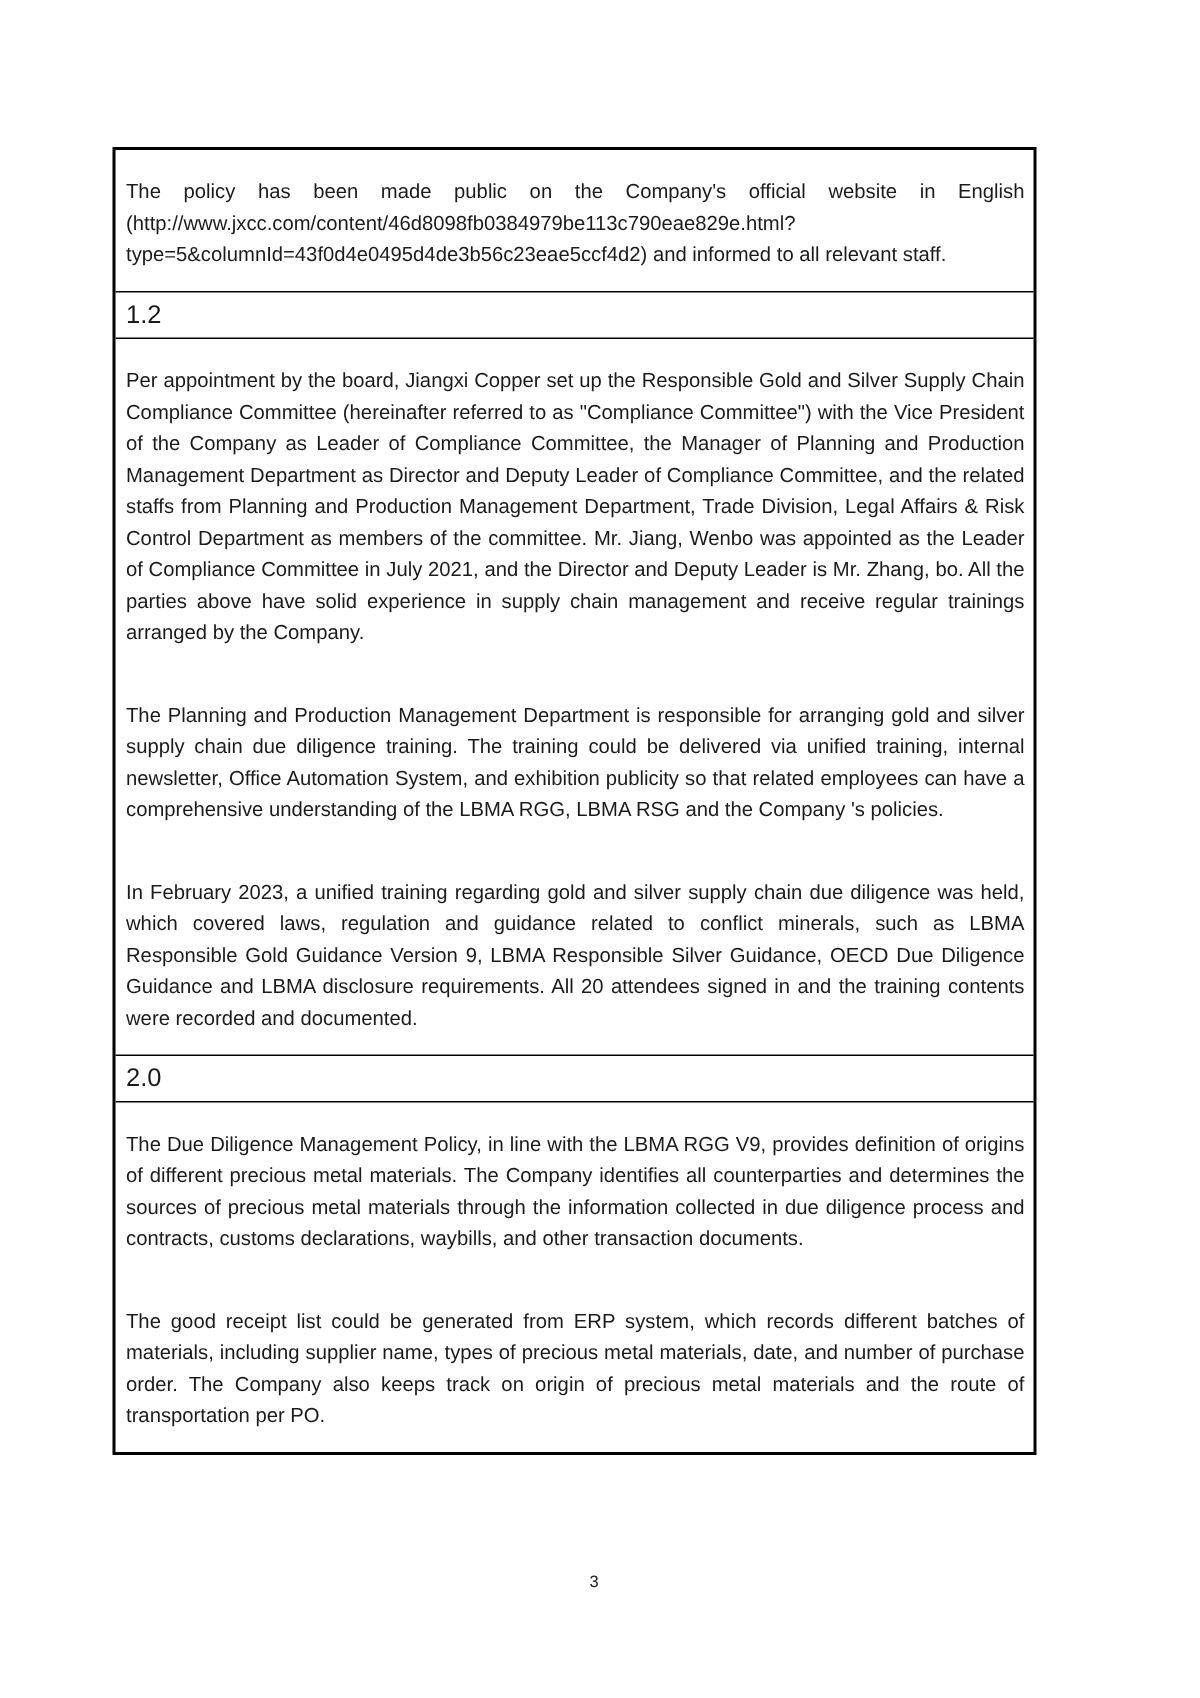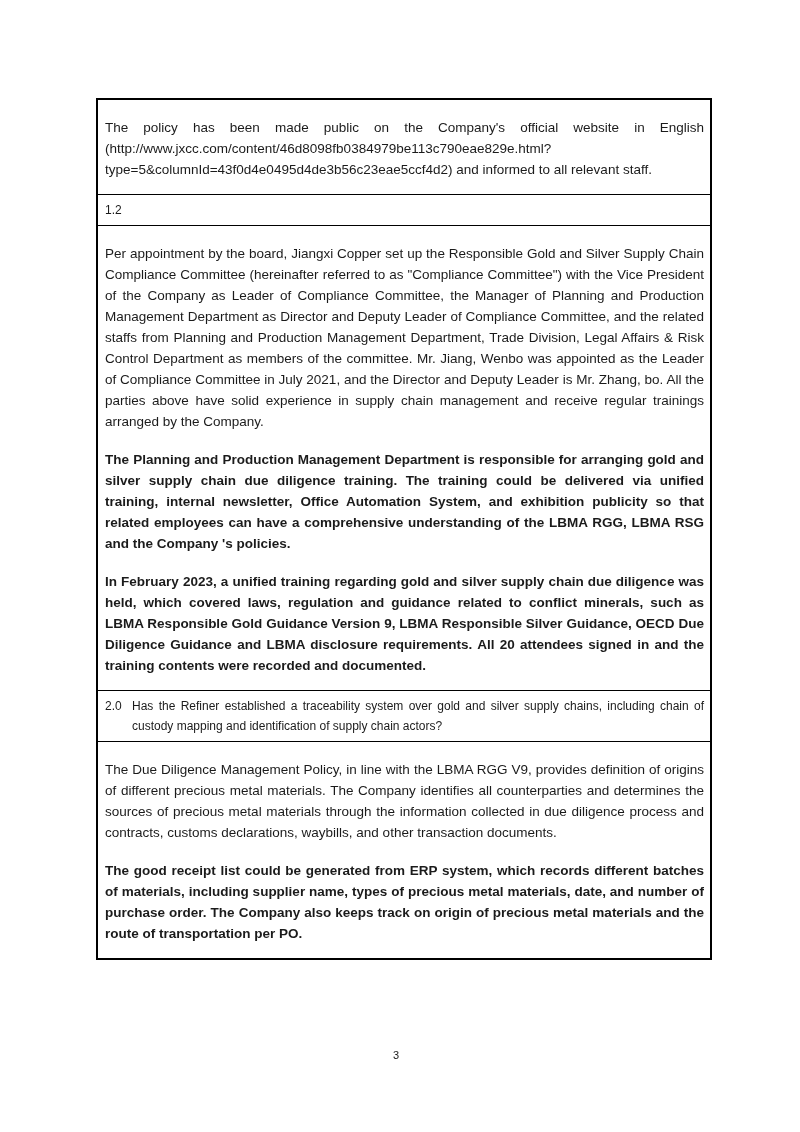--- a/index.html
+++ b/index.html
@@ -9,21 +9,21 @@
   }
   body {
     width: 800px;
     height: 1132px;
     position: relative;
     font-family: "Liberation Sans", sans-serif;
     color: #1b1b1b;
   }
   .doc-table {
     position: absolute;
-    left: 96px;
+    left: 75px;
     top: 98px;
     width: 616px;
     box-sizing: border-box;
     border: 2px solid #000000;
     background: #ffffff;
   }
   .cell {
     box-sizing: border-box;
   }
   .cell + .cell {
@@ -32,31 +32,31 @@
   .answer {
     padding: 17px 6px 14px 7px;
   }
   .answer p {
     margin: 0;
     font-size: 13.5px;
     line-height: 21px;
     text-align: justify;
   }
   .answer p + p {
-    margin-top: 17px;
-    font-weight: bold;
+    margin-top: 34px;
   }
   .url-break {
     overflow-wrap: anywhere;
   }
   .question {
     display: flex;
     padding: 5px 6px 5px 7px;
-    font-size: 12px;
+    font-size: 17px;
     line-height: 20px;
+    flex-direction: column;
   }
   .qnum {
     width: 27px;
     flex-shrink: 0;
   }
   .qtext {
     flex: 1;
     text-align: justify;
   }
   .page-number {
@@ -85,21 +85,20 @@
     </section>
 
     <section class="cell answer">
       <p>Per appointment by the board, Jiangxi Copper set up the Responsible Gold and Silver Supply Chain Compliance Committee (hereinafter referred to as "Compliance Committee") with the Vice President of the Company as Leader of Compliance Committee, the Manager of Planning and Production Management Department as Director and Deputy Leader of Compliance Committee, and the related staffs from Planning and Production Management Department, Trade Division, Legal Affairs &amp; Risk Control Department as members of the committee. Mr. Jiang, Wenbo was appointed as the Leader of Compliance Committee in July 2021, and the Director and Deputy Leader is Mr. Zhang, bo. All the parties above have solid experience in supply chain management and receive regular trainings arranged by the Company.</p>
       <p>The Planning and Production Management Department is responsible for arranging gold and silver supply chain due diligence training. The training could be delivered via unified training, internal newsletter, Office Automation System, and exhibition publicity so that related employees can have a comprehensive understanding of the LBMA RGG, LBMA RSG and the Company 's policies.</p>
       <p>In February 2023, a unified training regarding gold and silver supply chain due diligence was held, which covered laws, regulation and guidance related to conflict minerals, such as LBMA Responsible Gold Guidance Version 9, LBMA Responsible Silver Guidance, OECD Due Diligence Guidance and LBMA disclosure requirements. All 20 attendees signed in and the training contents were recorded and documented.</p>
     </section>
 
     <section class="cell question">
       <span class="qnum">2.0</span>
-      <div class="qtext">Has the Refiner established a traceability system over gold and silver supply chains, including chain of custody mapping and identification of supply chain actors?</div>
     </section>
 
     <section class="cell answer">
       <p>The Due Diligence Management Policy, in line with the LBMA RGG V9, provides definition of origins of different precious metal materials. The Company identifies all counterparties and determines the sources of precious metal materials through the information collected in due diligence process and contracts, customs declarations, waybills, and other transaction documents.</p>
       <p>The good receipt list could be generated from ERP system, which records different batches of materials, including supplier name, types of precious metal materials, date, and number of purchase order. The Company also keeps track on origin of precious metal materials and the route of transportation per PO.</p>
     </section>
 
   </div>
 
   <div class="page-number">3</div>

